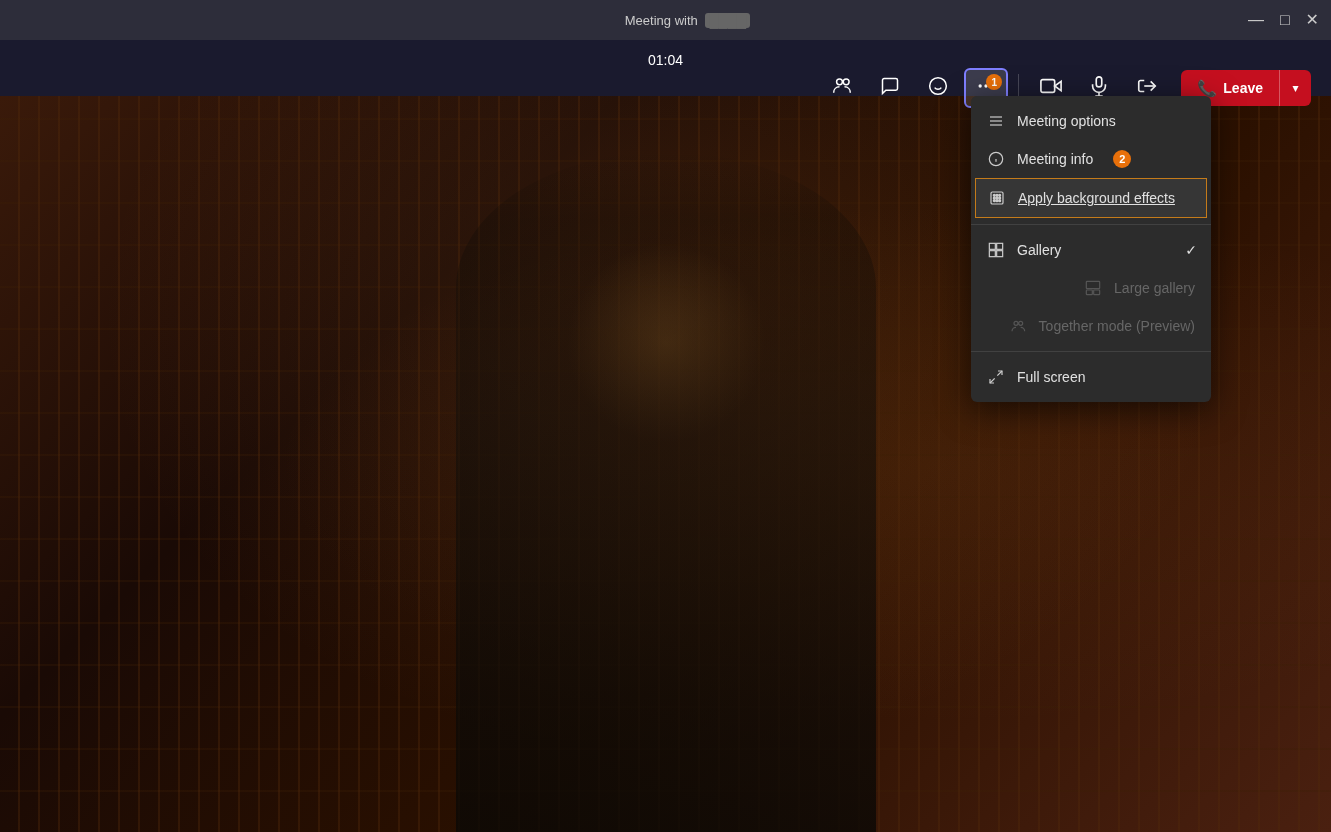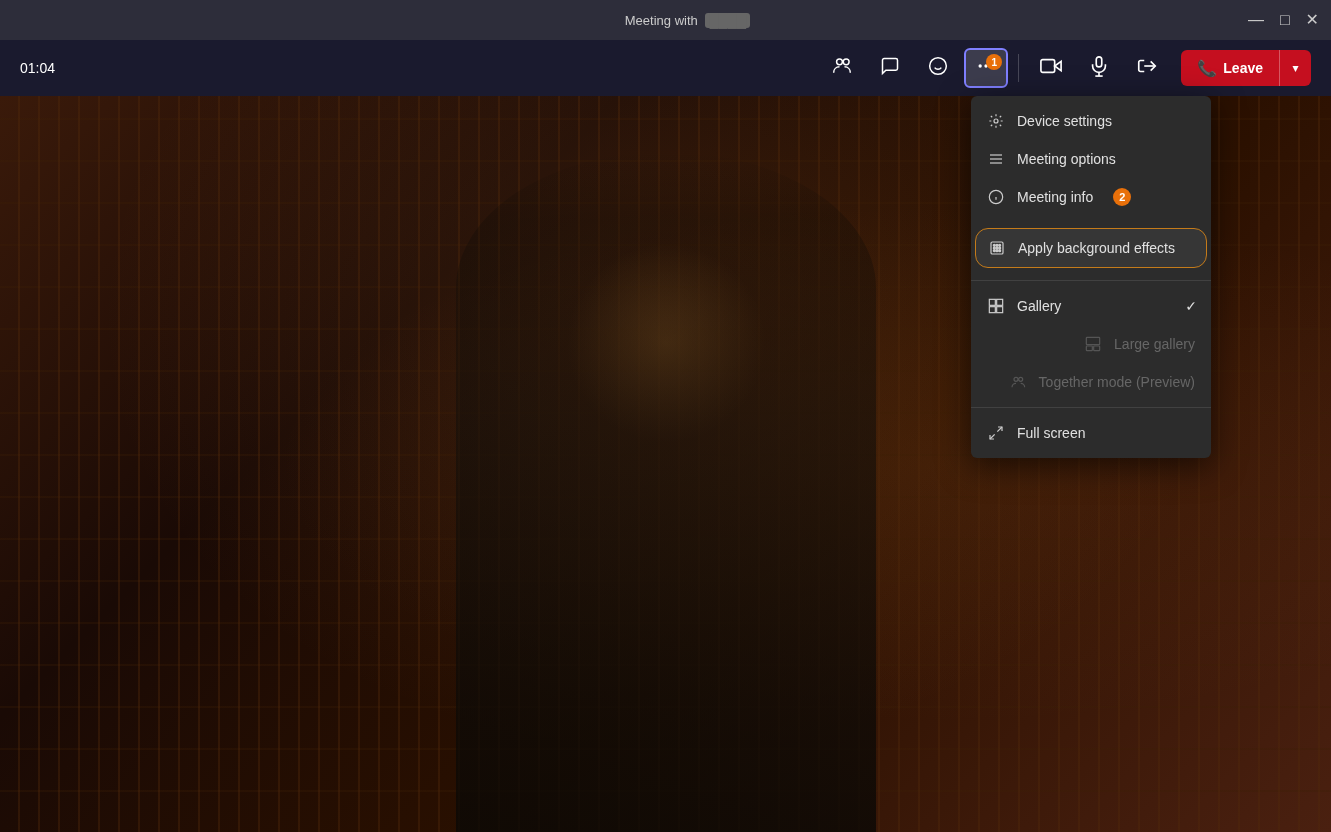--- a/index.html
+++ b/index.html
@@ -45,22 +45,23 @@
     }
 
     
     .toolbar {
       position: absolute;
       top: 40px; left: 0; right: 0;
       height: 56px;
       background: #1a1a2e;
       display: flex;
       align-items: center;
-      padding: 0 20px;
+      padding: 12px 20px;
       z-index: 10;
+      flex-direction: column;
     }
     .timer {
       color: #fff;
       font-size: 14px;
       font-weight: 400;
     }
     .toolbar-actions {
       margin-left: auto;
       display: flex;
       align-items: center;
@@ -181,23 +182,24 @@
       padding: 10px 16px;
       cursor: pointer;
       color: #e0e0e0;
       font-size: 14px;
       gap: 12px;
       position: relative;
     }
     .menu-item.highlighted {
       background: rgba(255,255,255,0.05);
       border: 1.5px solid #c47b1a;
-      border-radius: 13px;
-      margin: 12px 4px;
+      border-radius: 0;
+      margin: 0 4px;
       padding: 10px 12px;
+      text-decoration: underline;
     }
     .menu-item.disabled {
       color: #666;
       cursor: default;
       justify-content: flex-end;
     }
     .menu-icon {
       width: 18px;
       height: 18px;
       display: flex;
@@ -351,29 +353,20 @@
       transparent 0px, transparent 40px,
       rgba(60,30,5,0.3) 40px, rgba(60,30,5,0.3) 42px
     );"></div>
 
   <div style="position:absolute;top:20%;left:50%;transform:translateX(-50%);width:200px;height:200px;background:radial-gradient(circle,rgba(220,150,60,0.3) 0%,transparent 70%);"></div>
 
   <div class="person-silhouette"></div>
 </div>
 
 <div class="dropdown-menu" id="dropdown-menu">
-<div class="menu-item">
-      <span class="menu-icon">
-        <svg width="16" height="16" viewBox="0 0 24 24" fill="none" stroke="currentColor" stroke-width="1.8">
-          <circle cx="12" cy="12" r="3"></circle>
-          <path d="M12 2v3M12 19v3M4.22 4.22l2.12 2.12M17.66 17.66l2.12 2.12M2 12h3M19 12h3M4.22 19.78l2.12-2.12M17.66 6.34l2.12-2.12"></path>
-        </svg>
-      </span>
-      <span>Device settings</span>
-    </div>
     <div class="menu-item">
       <span class="menu-icon">
         <svg width="16" height="16" viewBox="0 0 24 24" fill="none" stroke="currentColor" stroke-width="1.8">
           <line x1="3" y1="6" x2="21" y2="6"></line>
           <line x1="3" y1="12" x2="21" y2="12"></line>
           <line x1="3" y1="18" x2="21" y2="18"></line>
         </svg>
       </span>
       <span>Meeting options</span>
     </div>

